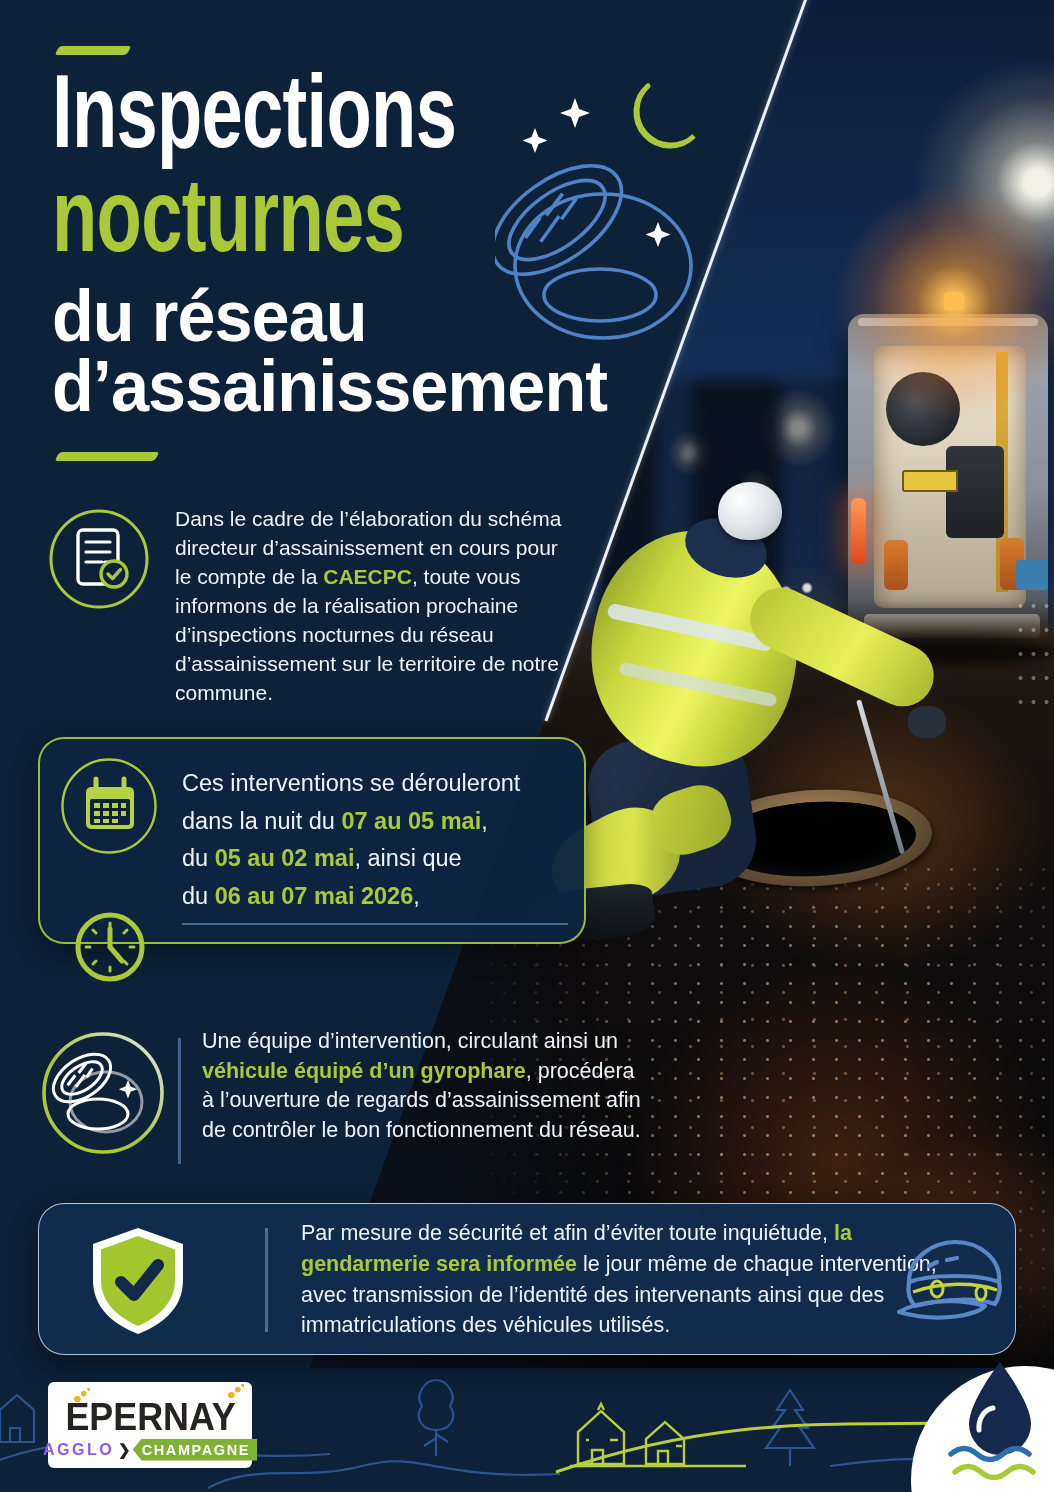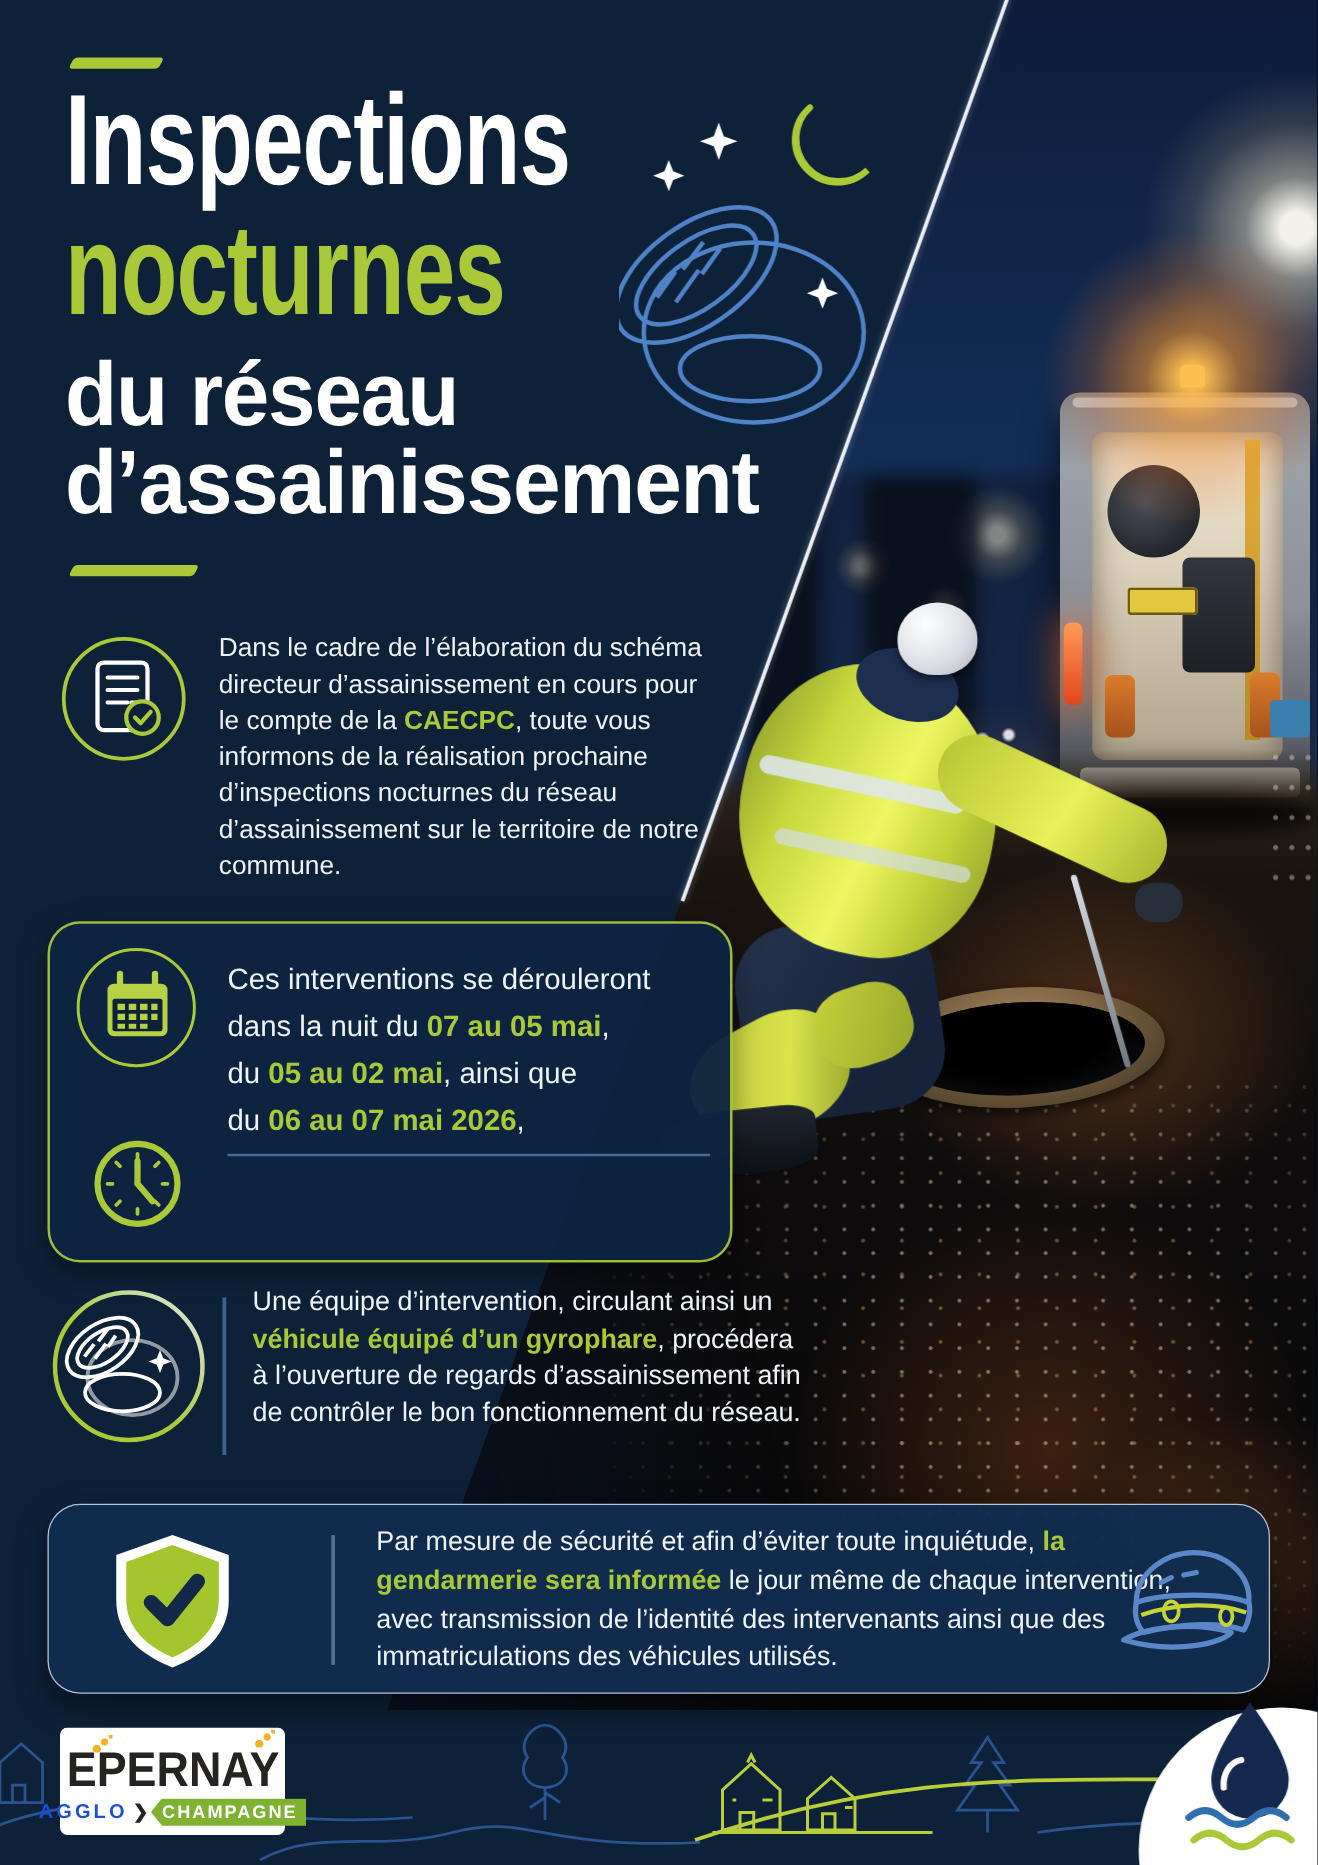--- a/index.html
+++ b/index.html
@@ -99,45 +99,45 @@
   .t-l4{left:52px;top:350px;font-size:72px;transform:scaleX(.95);color:#fff;}
 
   
   .abs{position:absolute;}
   .z4{z-index:4;}
   p.copy{font-size:21px;line-height:29px;color:var(--txt);}
   .g{color:var(--accent);font-weight:700;}
   .icon-circle{position:absolute;}
 
   .intro-text{left:175px;top:504px;width:405px;}
-  .sched-card{left:38px;top:737px;width:548px;height:273px;border:2px solid rgba(169,201,56,.92);border-radius:26px;background:rgba(12,36,63,.96);z-index:4;box-shadow:0 8px 24px rgba(0,0,0,.35);}
+  .sched-card{left:38px;top:737px;width:548px;height:207px;border:2px solid rgba(169,201,56,.92);border-radius:26px;background:rgba(12,36,63,.96);z-index:4;box-shadow:0 8px 24px rgba(0,0,0,.35);}
   .sched-text{position:absolute;left:142px;top:26px;width:400px;font-size:23.5px;line-height:37.5px;}
   .sched-div{position:absolute;left:142px;top:184px;width:386px;height:2px;background:rgba(100,145,196,.65);}
   .sched-time{position:absolute;left:142px;top:202px;width:400px;font-size:26px;line-height:60px;}
   .sched-time .g{font-size:28px;}
 
   .team-vr{left:178px;top:1038px;width:2.5px;height:126px;background:rgba(115,155,205,.55);z-index:4;}
   .team-text{left:202px;top:1027px;width:450px;z-index:4;}
   p.copy2{font-size:21.5px;line-height:29.6px;}
 
   .sec-card{left:38px;top:1203px;width:978px;height:152px;border:1.5px solid rgba(222,233,245,.8);border-radius:26px;background:rgba(17,44,78,.97);z-index:5;box-shadow:0 10px 26px rgba(0,0,0,.45);}
   .sec-vr{position:absolute;left:226px;top:24px;width:2.5px;height:104px;background:rgba(150,175,205,.5);}
   .sec-text{position:absolute;left:262px;top:14px;width:655px;font-size:21.5px;line-height:30.8px;}
 
   
   .village{position:absolute;left:0;top:1368px;z-index:4;}
-  .epernay{position:absolute;left:48px;top:1382px;width:180px;height:86px;background:#fff;border-radius:6px;z-index:6;
+  .epernay{position:absolute;left:48px;top:1382px;width:204px;height:86px;background:#fff;border-radius:6px;z-index:6;
     display:flex;flex-direction:column;align-items:center;justify-content:center;padding-top:10px;}
   .ep-name{font-size:39px;font-weight:700;color:#262420;letter-spacing:0;line-height:.9;transform:scaleX(.92);position:relative;}
   .ep-wheat1,.ep-wheat2{position:absolute;width:18px;height:14px;
     background-image:radial-gradient(circle at 30% 80%,#f2b32a 3px,transparent 3.6px),radial-gradient(circle at 65% 40%,#f2b32a 2.6px,transparent 3.2px),radial-gradient(circle at 95% 5%,#f2b32a 2px,transparent 2.6px);}
   .ep-wheat1{left:24px;top:6px;}
   .ep-wheat2{right:8px;top:2px;}
   .ep-row{display:flex;align-items:stretch;margin-top:4px;height:22px;}
-  .ep-agglo{font-size:16px;font-weight:700;color:#1d4ed8;letter-spacing:2.5px;line-height:22px;}
+  .ep-agglo{font-size:16px;font-weight:700;color:#8b5cf6;letter-spacing:2.5px;line-height:22px;}
   .ep-chev{font-size:15px;font-weight:700;color:#262420;line-height:22px;margin:0 2px 0 4px;}
   .ep-champ{background:#7fb231;color:#fff;font-size:14.5px;font-weight:700;letter-spacing:1.6px;line-height:22px;padding:0 7px 0 9px;clip-path:polygon(0 50%,9px 0,100% 0,100% 100%,9px 100%);}
   .waterlogo{position:absolute;left:905px;top:1348px;z-index:6;}
 </style>
 </head>
 <body>
 
 <div class="poster">
 
   <div class="photo">

